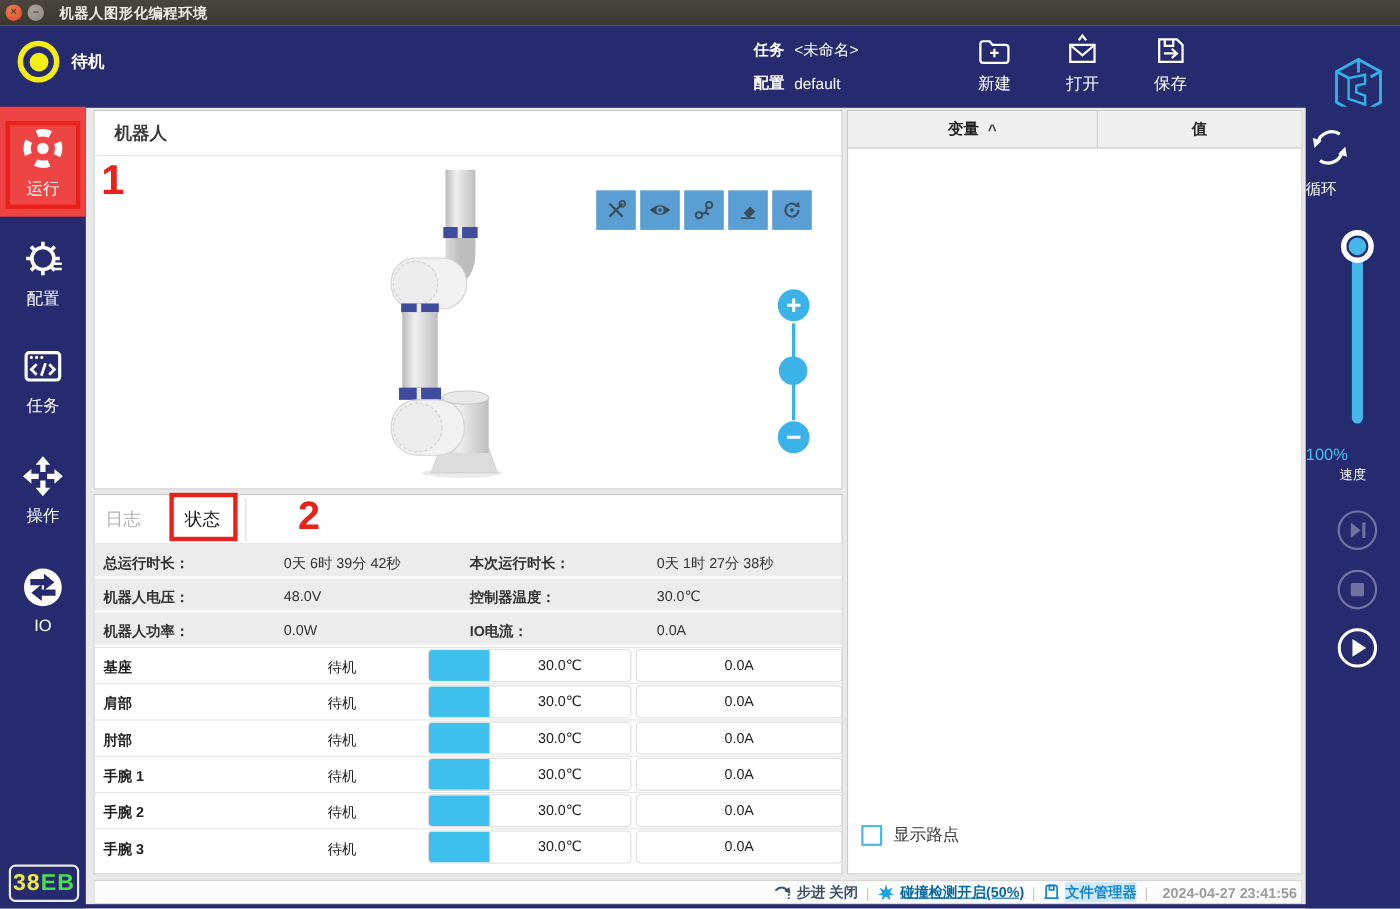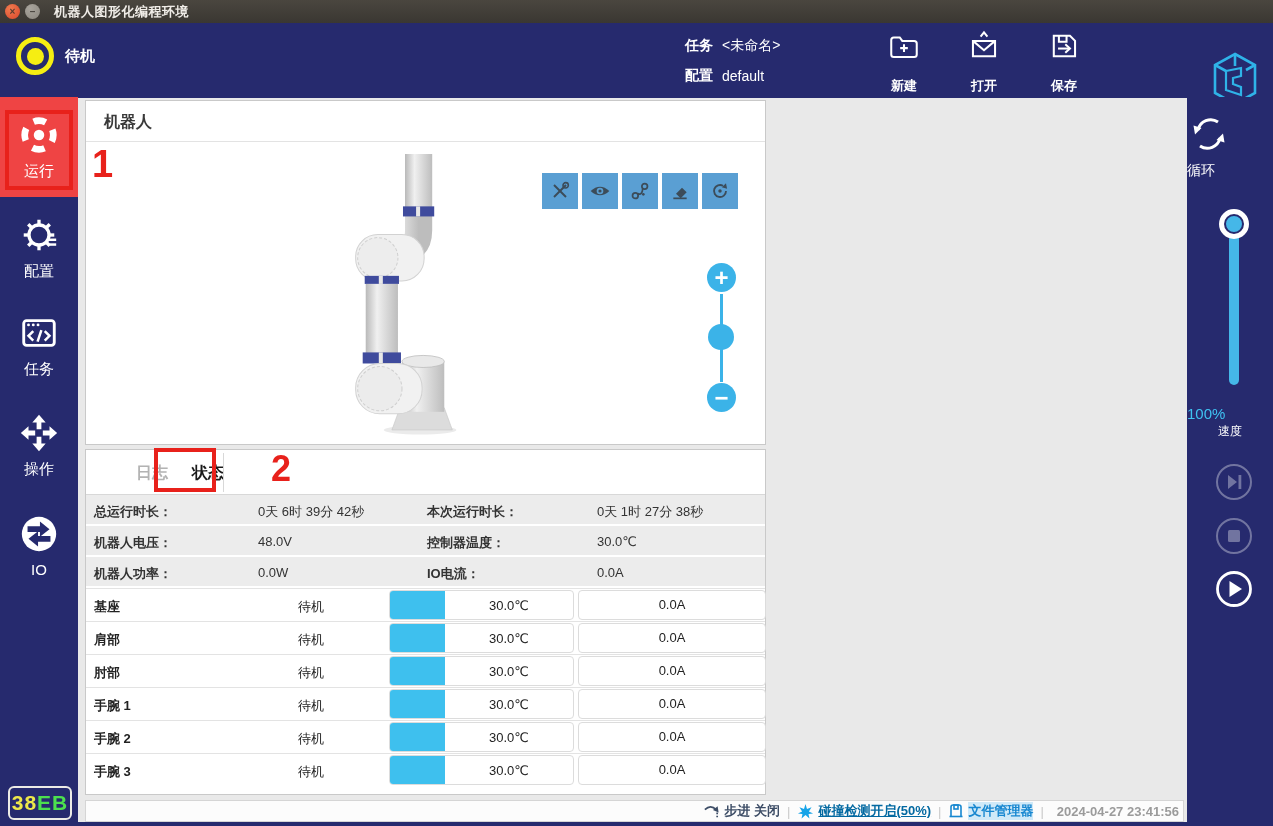--- a/index.html
+++ b/index.html
@@ -23,21 +23,21 @@
   .status-icon { width:38px; height:38px; border-radius:50%; border:5px solid #f6ee12;
     display:flex; align-items:center; justify-content:center; }
   .status-icon::after { content:""; width:17px; height:17px; border-radius:50%; background:#f6ee12; }
   .status-label { color:#fff; font-size:15px; font-weight:bold; margin-left:11px; }
   .task-config { position:absolute; left:685px; top:8px; color:#fff; font-size:14px; }
   .task-config .row { height:30px; display:flex; align-items:center; }
   .task-config .lbl { font-weight:bold; margin-right:9px; }
   .header-actions { position:absolute; left:878px; top:6px; display:flex; gap:28px; }
   .h-action { width:52px; display:flex; flex-direction:column; align-items:center; color:#fff; cursor:pointer; }
   .h-action svg { width:34px; height:34px; }
-  .h-action .h-lbl { font-size:13px; font-weight:bold; margin-top:14px; }
+  .h-action .h-lbl { font-size:15px; font-weight:normal; margin-top:4px; }
   .app-logo { position:absolute; left:1212px; top:28px; width:46px; height:56px; }
 
   
   .sidebar { position:absolute; left:0; top:97px; width:78px; height:729px; background:#262a6e; }
   .nav-item { position:absolute; left:0; width:78px; height:100px;
     display:flex; flex-direction:column; align-items:center; justify-content:center; cursor:pointer; }
   .nav-item svg { width:42px; height:42px; }
   .nav-item .nav-lbl { color:#fff; font-size:15px; margin-top:6px; }
   .nav-item.active { background:#ef4444; }
   .badge { position:absolute; left:8px; top:689px; width:64px; height:34px;
@@ -58,22 +58,22 @@
     background:#3bb3e8; color:#fff; display:flex; align-items:center; justify-content:center;
     font-size:24px; font-weight:bold; line-height:1; cursor:pointer; }
   .zoomctl-plus { top:121px; } .zoomctl-minus { top:241px; }
   .zoomctl-track { position:absolute; left:634px; top:152px; width:3px; height:88px; background:#3bb3e8; }
   .zoomctl-handle { position:absolute; left:622px; top:182px; width:26px; height:26px; border-radius:50%;
     background:#3bb3e8; cursor:pointer; }
   .robot-svg { position:absolute; left:263px; top:12px; width:112px; height:282px; }
 
   .main-bottom { left:85px; top:449px; width:681px; height:346px; }
   .tabrow { position:relative; height:45px; border-bottom:1px solid #d8d8d8; }
-  .tab { position:absolute; top:0; height:33px; line-height:45px; text-align:right;
-    font-size:16px; font-weight:bold; cursor:pointer; }
+  .tab { position:absolute; top:0; height:33px; line-height:45px; text-align:left;
+    font-size:16px; font-weight:normal; cursor:pointer; }
   .tab-log { left:10px; width:72px; color:#b3b3b3; }
   .tab-status { left:82px; width:56px; color:#1a1a1a; }
   .tab-divider { position:absolute; left:137px; top:3px; width:1px; height:39px; background:#d8d8d8; }
 
   .sum-row { position:relative; height:31px; background:#ececec; border-bottom:2px solid #fff;
     font-size:13px; color:#333; }
   .sum-row span { position:absolute; top:8px; }
   .sum-l1 { left:8px; font-weight:bold; } .sum-v1 { left:172px; }
   .sum-l2 { left:341px; font-weight:bold; } .sum-v2 { left:511px; }
 
@@ -412,20 +412,36 @@
       <span class="j-name">手腕 3</span>
       <span class="j-state">待机</span>
       <span class="j-cell-temp">
           <span class="j-bar"></span>
           <span class="j-temp">30.0℃</span>
         </span>
       <span class="j-cell-cur">0.0A</span>
     </div>
   </div>
 
+  <div class="panel right-panel">
+    <div class="vp-header">
+      <div class="vp-col c1">
+        <span>变量</span>
+        <span class="vp-sort">^</span>
+      </div>
+      <div class="vp-col c2">
+        <span>值</span>
+      </div>
+    </div>
+    <div class="vp-body"></div>
+    <div class="waypoint-row">
+      <div class="checkbox"></div>
+      <span class="waypoint-lbl">显示路点</span>
+    </div>
+  </div>
 
   <aside class="right-sidebar">
     <div class="loop-box">
       <svg viewBox="0 0 44 44" fill="none" stroke="#fff" stroke-width="3">
         <path d="M31 10 A13 13 0 0 0 11 18"></path>
         <polygon points="6.5,13.5 14.5,16 8,22.5" fill="#fff" stroke="none"></polygon>
         <path d="M13 34 A13 13 0 0 0 33 26"></path>
         <polygon points="37.5,30.5 29.5,28 36,21.5" fill="#fff" stroke="none"></polygon>
       </svg>
       <div class="loop-lbl">循环</div>

